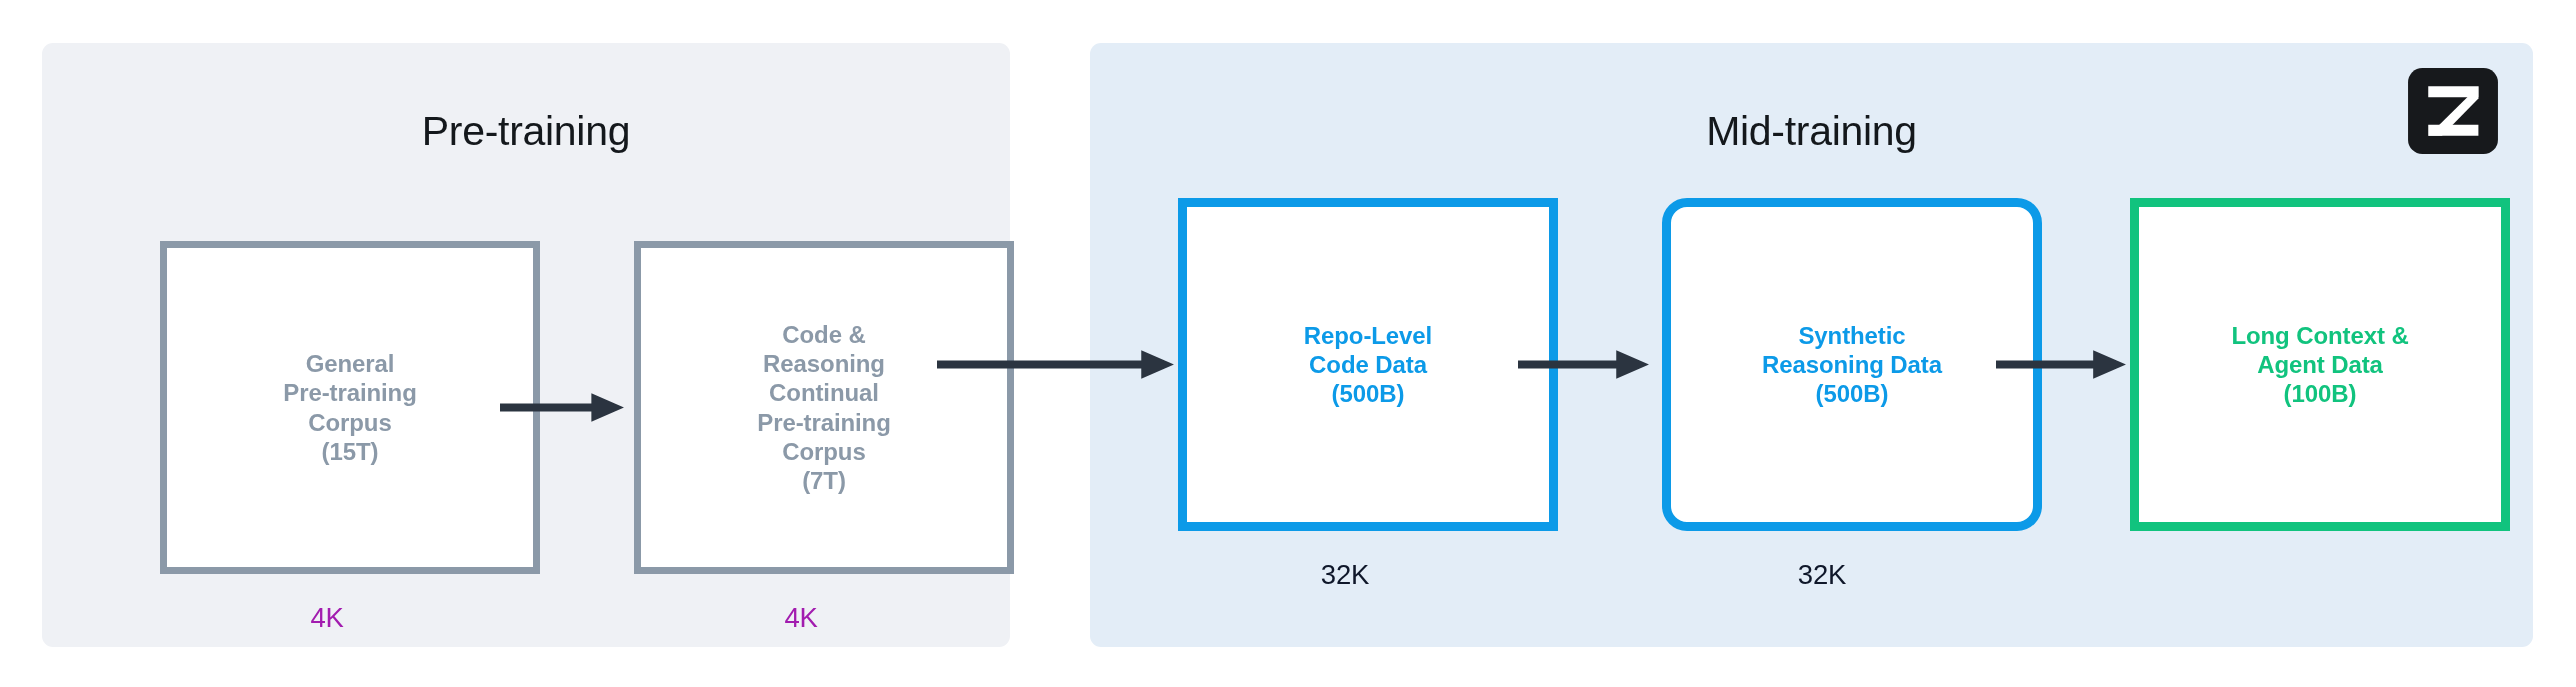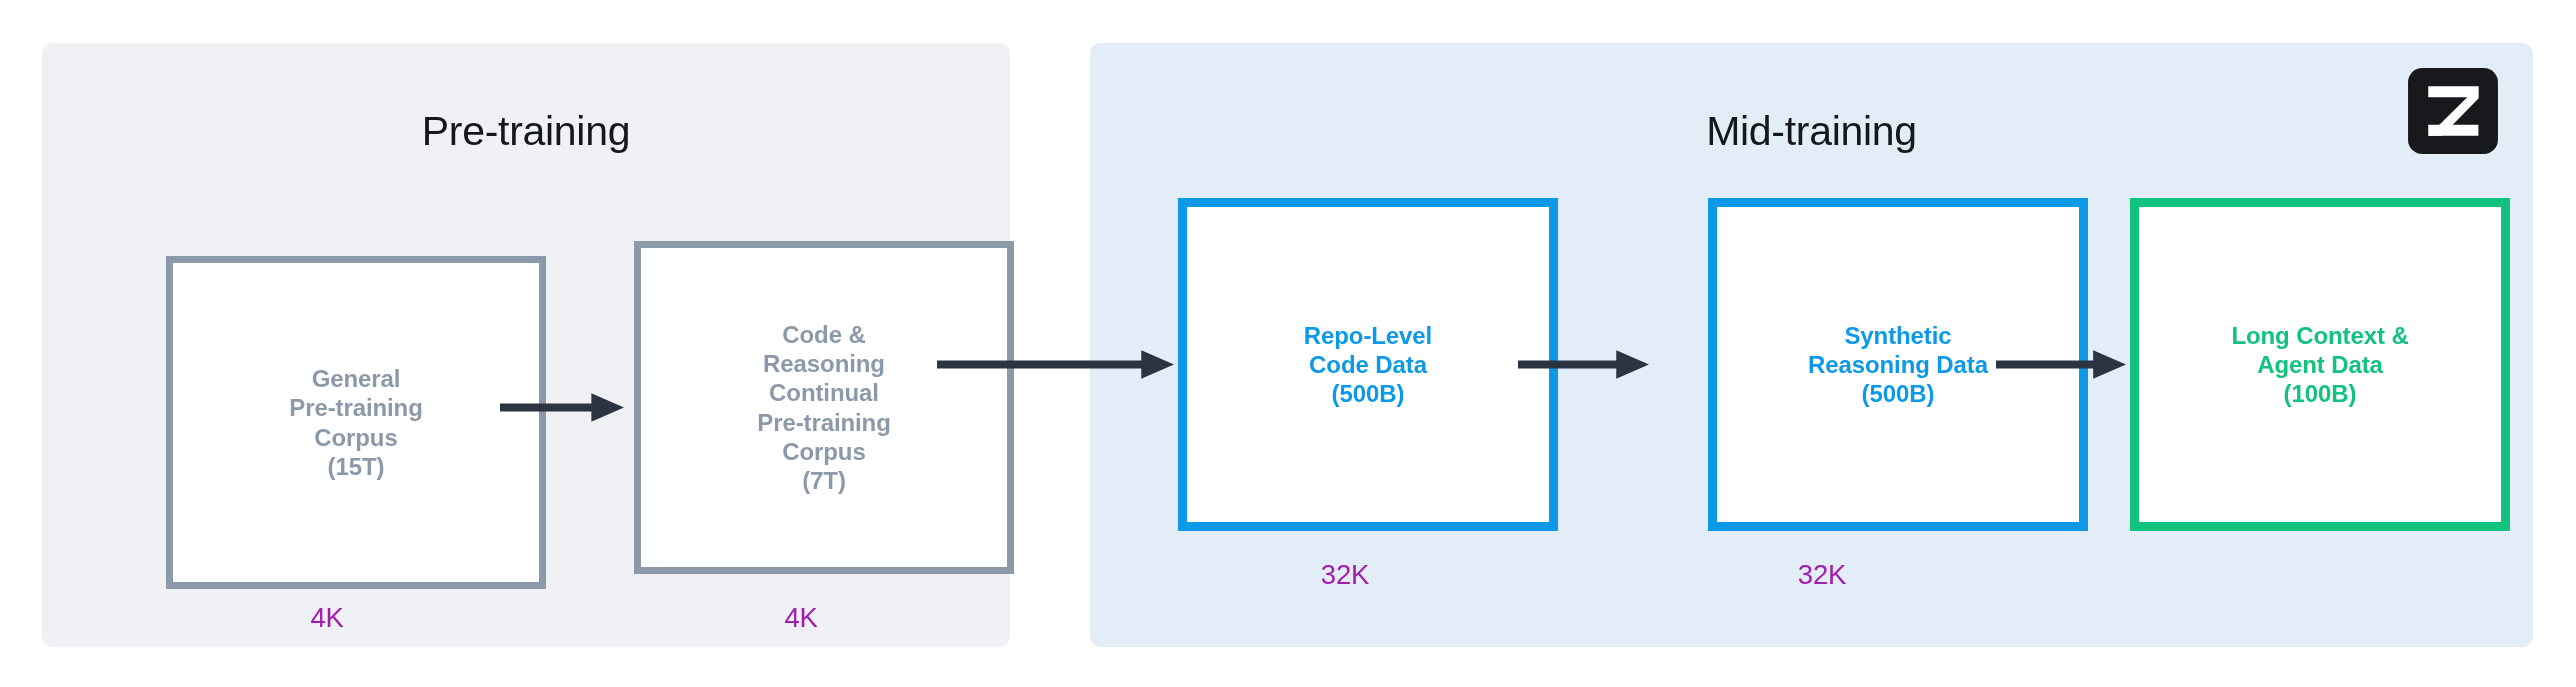--- a/index.html
+++ b/index.html
@@ -83,39 +83,39 @@
   .box-blue {
     border: 9.8px solid #0c9ae8;
   }
   .box-blue .box-label { color: #0c9ae8; }
 
   .box-green {
     border: 9.8px solid #11c37e;
   }
   .box-green .box-label { color: #11c37e; }
 
-  #box-general-corpus  { left: 124px; margin-top: 15px; }
+  #box-general-corpus  { left: 118px; }
   #box-code-reasoning  { left: 592px; }
   #box-repo-code       { left: 1178px; }
-  #box-synthetic       { left: 1708px; }
+  #box-synthetic       { left: 1662px; border-radius: 25px; }
   #box-long-context    { left: 2130px; }
 
   
   .ctx-label {
     position: absolute;
     top: 561px;
     width: 334px;
     text-align: center;
     font-size: 27.5px;
     font-weight: 400;
     line-height: 1;
     letter-spacing: -0.2px;
   }
   .ctx-gray  { color: #a21caf; }
-  .ctx-blue  { color: #a21caf; }
+  .ctx-blue  { color: #0f172a; }
   .ctx-green { color: #11c37e; }
 
   #ctx-0 { left: 118px; }
   #ctx-1 { left: 592px; }
   #ctx-2 { left: 1178px; }
   #ctx-3 { left: 1655px; }
   #ctx-4 { left: 2130px; }
 
   
   .arrow {

